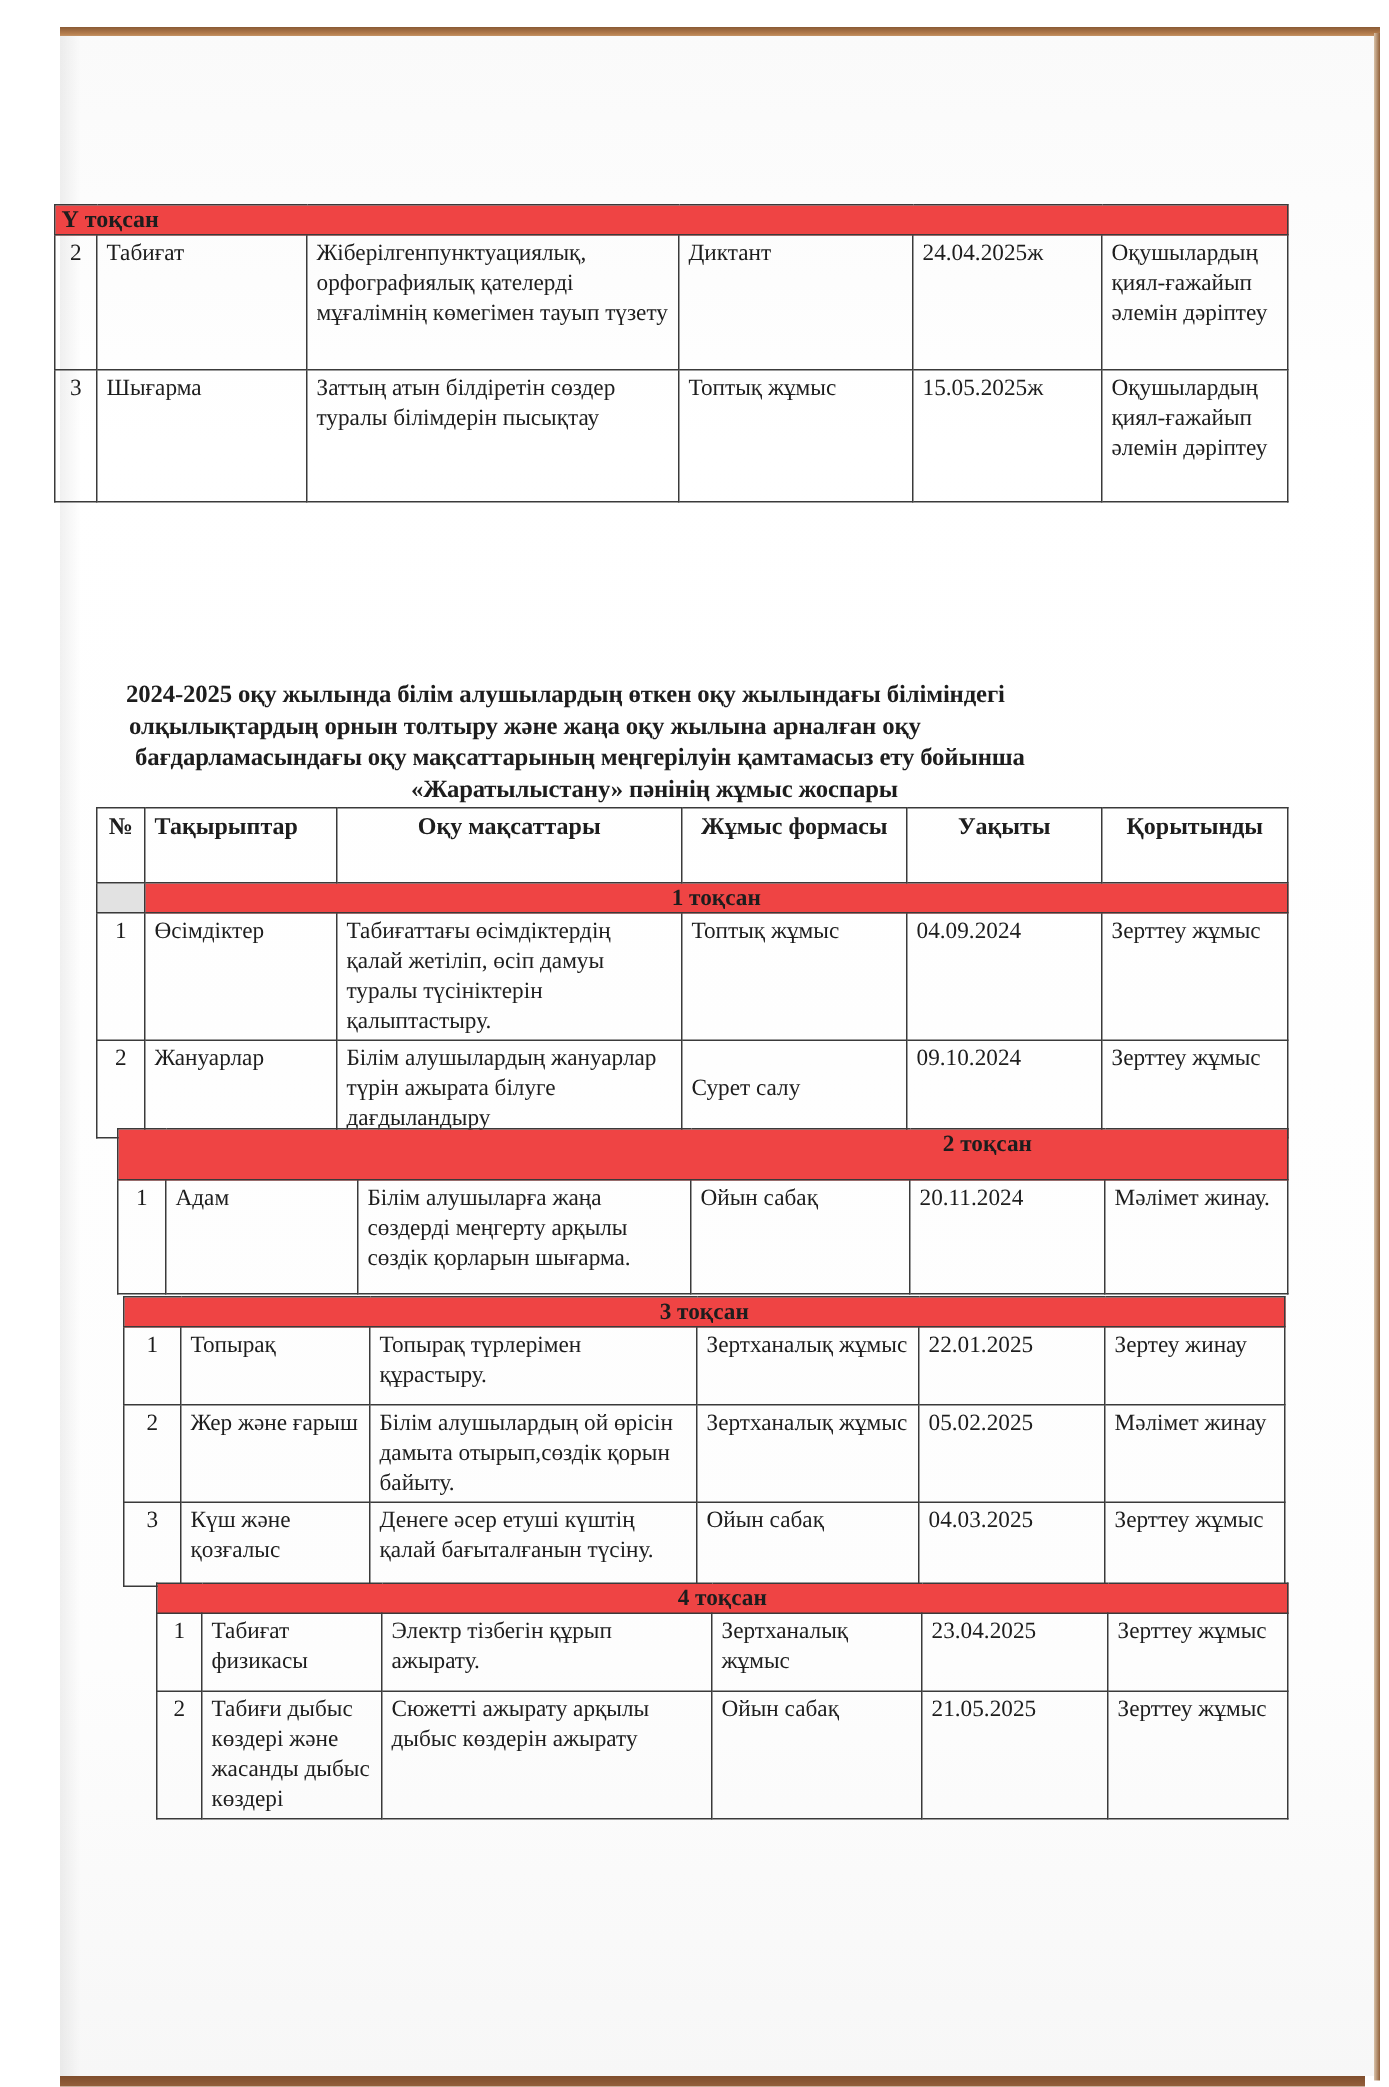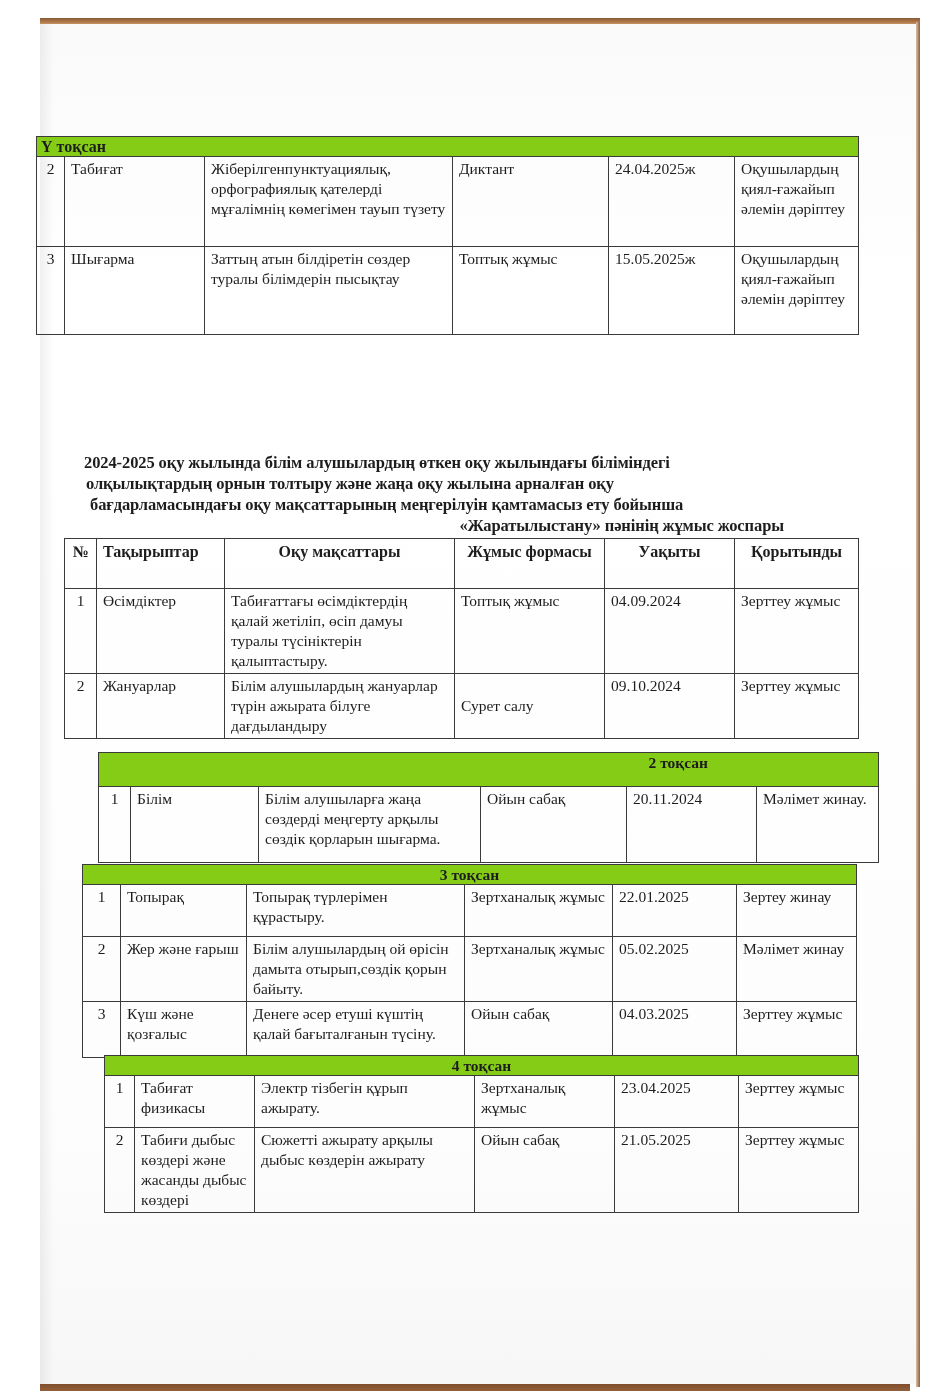--- a/index.html
+++ b/index.html
@@ -16,42 +16,42 @@
   .desk-right { position: absolute; left: 916px; top: 22px; width: 4px; height: 1365px;
     background: linear-gradient(90deg, #d9c2a8, #8f5f39); }
   .paper { position: absolute; left: 40px; top: 24px; width: 876px; height: 1360px;
     background: linear-gradient(180deg, #fafafa, #ffffff 20%, #fdfdfd 80%, #f7f7f7); }
   .paper-shadow-left { position: absolute; left: 40px; top: 24px; width: 14px; height: 1360px;
     background: linear-gradient(90deg, rgba(0,0,0,0.06), rgba(0,0,0,0)); }
 
   table { border-collapse: collapse; position: absolute; table-layout: fixed; }
   td, th { border: 1px solid #3a3a3a; vertical-align: top; font-size: 15.5px; line-height: 20px;
     padding: 2px 6px; font-weight: normal; text-align: left; }
-  .qrow td { background: #84cc16; font-weight: bold; height: 19px; padding: 0 4px; line-height: 19px; }
+  .qrow td { background: #ef4444; font-weight: bold; height: 19px; padding: 0 4px; line-height: 19px; }
   .qcenter { text-align: center; }
 
   
   #t1 { left: 36px; top: 136px; width: 822px; }
   #t1 .qrow td { text-align: left; font-size: 16px; }
 
   
   .title { position: absolute; left: 84px; top: 452px; width: 700px; font-weight: bold;
     font-size: 16.5px; line-height: 21px; letter-spacing: -0.1px; }
   .title div { white-space: nowrap; }
   .title .l2 { padding-left: 2px; }
   .title .l3 { padding-left: 6px; }
-  .title .l4 { padding-left: 190px; text-align: right; }
+  .title .l4 { padding-left: 190px; }
 
   
   #t2 { left: 64px; top: 538px; width: 794px; }
   #t2 th { font-weight: bold; font-size: 16px; text-align: center; line-height: 21px; }
   #t2 th.left { text-align: left; }
 
   
-  #t3 { left: 78px; top: 752px; width: 780px; margin-left: 20px; }
+  #t3 { left: 78px; top: 752px; width: 780px; }
   
   #t4 { left: 82px; top: 864px; width: 774px; }
   
   #t5 { left: 104px; top: 1055px; width: 754px; }
 
   .num { text-align: center; }
 </style>
 </head>
 <body>
 
@@ -111,20 +111,24 @@
   </colgroup>
   <tbody>
       <tr style="height:50px">
     <th>№</th>
     <th class="left">Тақырыптар</th>
     <th>Оқу мақсаттары</th>
     <th>Жұмыс формасы</th>
     <th>Уақыты</th>
     <th>Қорытынды</th>
   </tr>
+  <tr class="qrow">
+    <td style="background:#e2e2e2"></td>
+    <td colspan="5" class="qcenter">1 тоқсан</td>
+  </tr>
   <tr style="height:84px">
     <td class="num">1</td>
     <td>Өсімдіктер</td>
     <td>Табиғаттағы өсімдіктердің қалай жетіліп, өсіп дамуы туралы түсініктерін қалыптастыру.</td>
     <td>Топтық жұмыс</td>
     <td>04.09.2024</td>
     <td>Зерттеу жұмыс</td>
   </tr>
   <tr style="height:60px">
     <td class="num">2</td>
@@ -145,21 +149,21 @@
     <col style="width:146px">
       <col style="width:130px">
       <col style="width:122px">
   </colgroup>
   <tbody>
       <tr class="qrow" style="height:34px">
     <td colspan="6" style="text-align:right;padding-right:170px;vertical-align:top">2 тоқсан</td>
   </tr>
   <tr style="height:76px">
     <td class="num">1</td>
-    <td>Білім</td>
+    <td>Адам</td>
     <td>Білім алушыларға жаңа сөздерді меңгерту арқылы сөздік қорларын шығарма.</td>
     <td>Ойын сабақ</td>
     <td>20.11.2024</td>
     <td>Мәлімет жинау.</td>
   </tr>
 </tbody>
   </table>
 
 <table id="t4">
   <colgroup>

